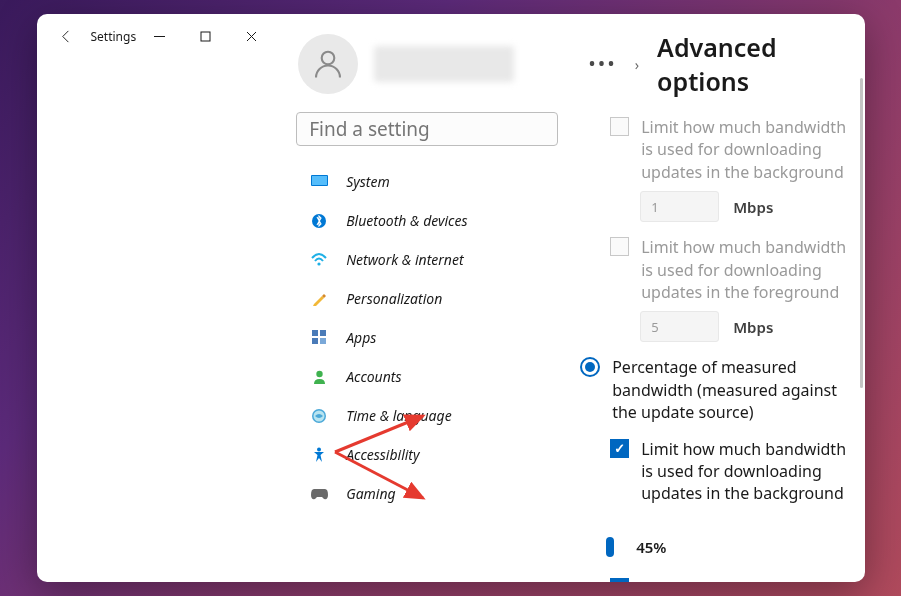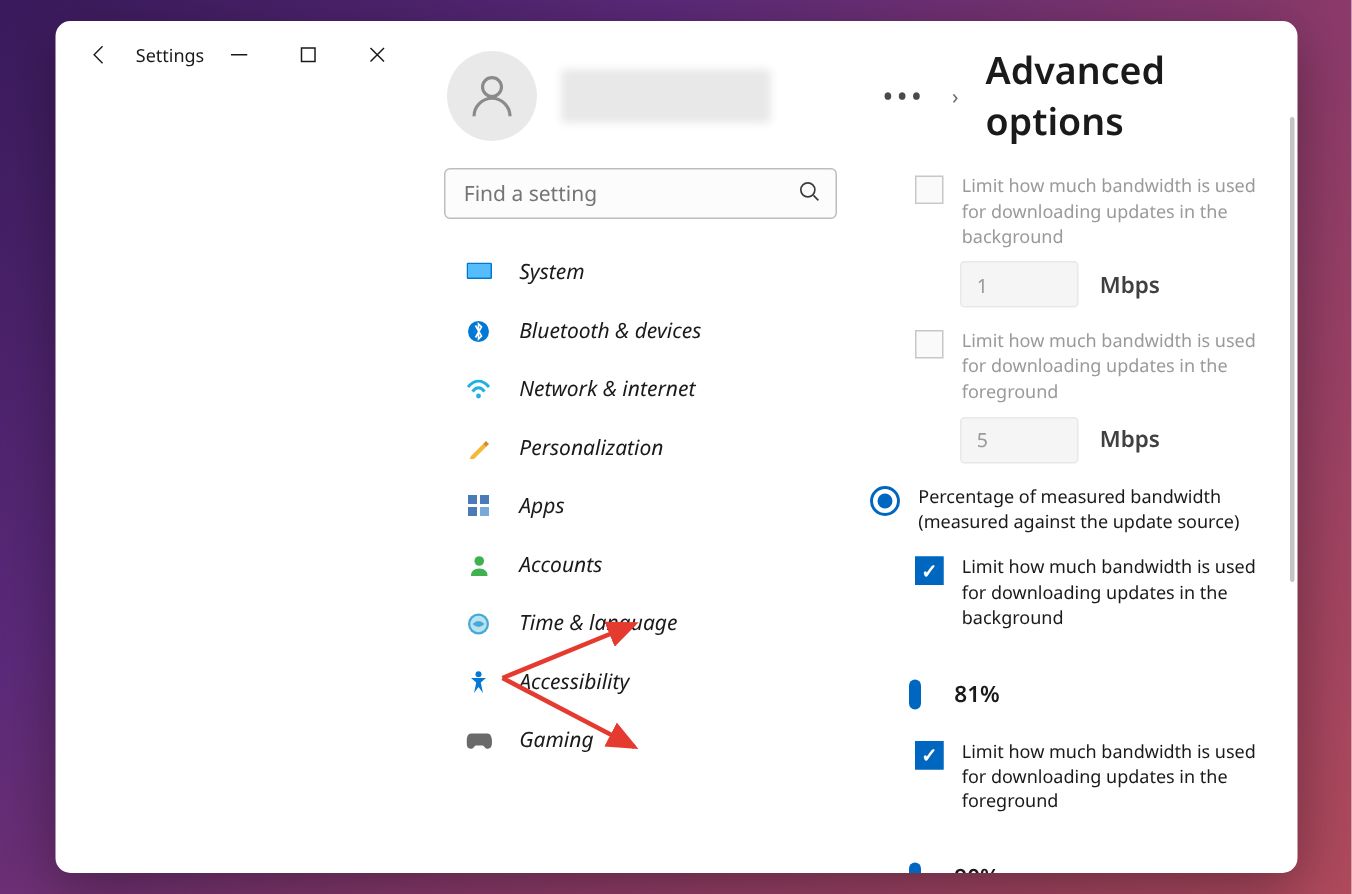--- a/index.html
+++ b/index.html
@@ -36,40 +36,40 @@
   .body { flex:1; display:flex; overflow:hidden; }
   .sidebar { width:290px; padding:12px 8px 0 14px; overflow:hidden; }
   .profile { display:flex; align-items:center; gap:16px; padding:8px 0 18px 2px; }
   .avatar { width:60px; height:60px; border-radius:50%; background:#e9e9e9; display:flex; align-items:center; justify-content:center; }
   .avatar svg { width:36px; height:36px; }
   .uname { width:140px; height:36px; background:#e8e8e8; filter:blur(3px); border-radius:3px;}
   .search {
     display:flex; align-items:center; border:1px solid #bdbdbd; background:#fcfcfc;
     border-radius:4px; padding:0 10px 0 12px; height:34px; margin:0 6px 16px 0;
   }
-  .search input { flex:1; border:none; outline:none; background:transparent; font-size:14px; }
+  .search input { flex:1; border:none; outline:none; background:transparent; font-size:19px; }
   .nav { display:flex; flex-direction:column; }
   .nav-item {
     display:flex; align-items:center; gap:18px; height:39px; padding:0 8px 0 14px;
     border-radius:4px; cursor:pointer; font-size:14px; color:#1a1a1a;font-style:italic;
   }
   .nav-icon { width:18px; height:18px; display:flex; align-items:center; justify-content:center; font-size:15px; }
   .content { flex:1; padding:16px 0 0 8px; position:relative; overflow:hidden; }
   .breadcrumb { display:flex; align-items:center; gap:18px; margin-bottom:18px; padding-left:8px;}
   .dots { font-size:20px; color:#4a4a4a; letter-spacing:2px; line-height:1; cursor:pointer;}
   .chev { font-size:14px; color:#6a6a6a; }
   .page-title { font-size:25px; font-weight:600; color:#1a1a1a; }
   .settings { padding-left:30px; padding-right:12px; }
   .opt-row { display:flex; gap:12px; margin-bottom:8px; }
   .opt-row.disabled .opt-text { color:#9a9a9a; }
   .cb { width:19px; height:19px; border:1px solid #8a8a8a; background:#fff; flex-shrink:0; margin-top:1px; cursor:pointer; display:flex; align-items:center; justify-content:center;}
   .cb.disabled { border-color:#c8c8c8; background:#fafafa; }
   .cb.checked { background:#0067c0; border-color:#0067c0; }
   .cb.checked::after { content:"✓"; color:#fff; font-size:13px; font-weight:bold; line-height:1;}
-  .opt-text { font-size:12px; color:#1a1a1a; line-height:1.4; }
+  .opt-text { font-size:16px; color:#1a1a1a; line-height:1.4; }
   .radio-row { display:flex; gap:12px; margin-bottom:14px; margin-left:-30px;justify-content:center;}
   .radio { width:20px; height:20px; border-radius:50%; border:2px solid #0067c0; display:flex; align-items:center; justify-content:center; flex-shrink:0; margin-top:1px; cursor:pointer;}
   .radio.selected::after { content:""; width:10px; height:10px; border-radius:50%; background:#0067c0; }
   .num-row { display:flex; align-items:center; gap:14px; margin:6px 0 14px 30px; }
   .num-input { width:79px; height:31px; background:#f5f5f5; border:1px solid #e8e8e8; border-radius:3px; padding:0 10px; font-size:13px; color:#9a9a9a; }
   .unit { font-size:15px; font-weight:600; color:#404040; }
   .slider-row { display:flex; align-items:center; gap:26px; margin:12px 0 20px 0; }
   .slider { position:relative; width:248px; height:14px; cursor:pointer;}
   .track { position:absolute; top:5px; left:0; right:0; height:3px; background:#8a8a8a; border-radius:2px;}
   .fill { position:absolute; top:5px; left:0; height:3px; background:#0067c0; border-radius:2px;}
@@ -255,21 +255,21 @@
         <div class="opt-row">
           <div class="cb checked"></div>
           <div class="opt-text">Limit how much bandwidth is used for downloading updates in the background</div>
         </div>
         <div class="slider-row ind">
           <div class="slider">
             <div class="track"></div>
             <div class="fill" style="width:42%"></div>
             <div class="thumb" style="left:42%"></div>
           </div>
-          <span class="pct">81%</span>
+          <span class="pct">45%</span>
         </div>
 
         <div class="opt-row">
           <div class="cb checked"></div>
           <div class="opt-text">Limit how much bandwidth is used for downloading updates in the foreground</div>
         </div>
         <div class="slider-row ind">
           <div class="slider">
             <div class="track"></div>
             <div class="fill" style="width:87%"></div>

